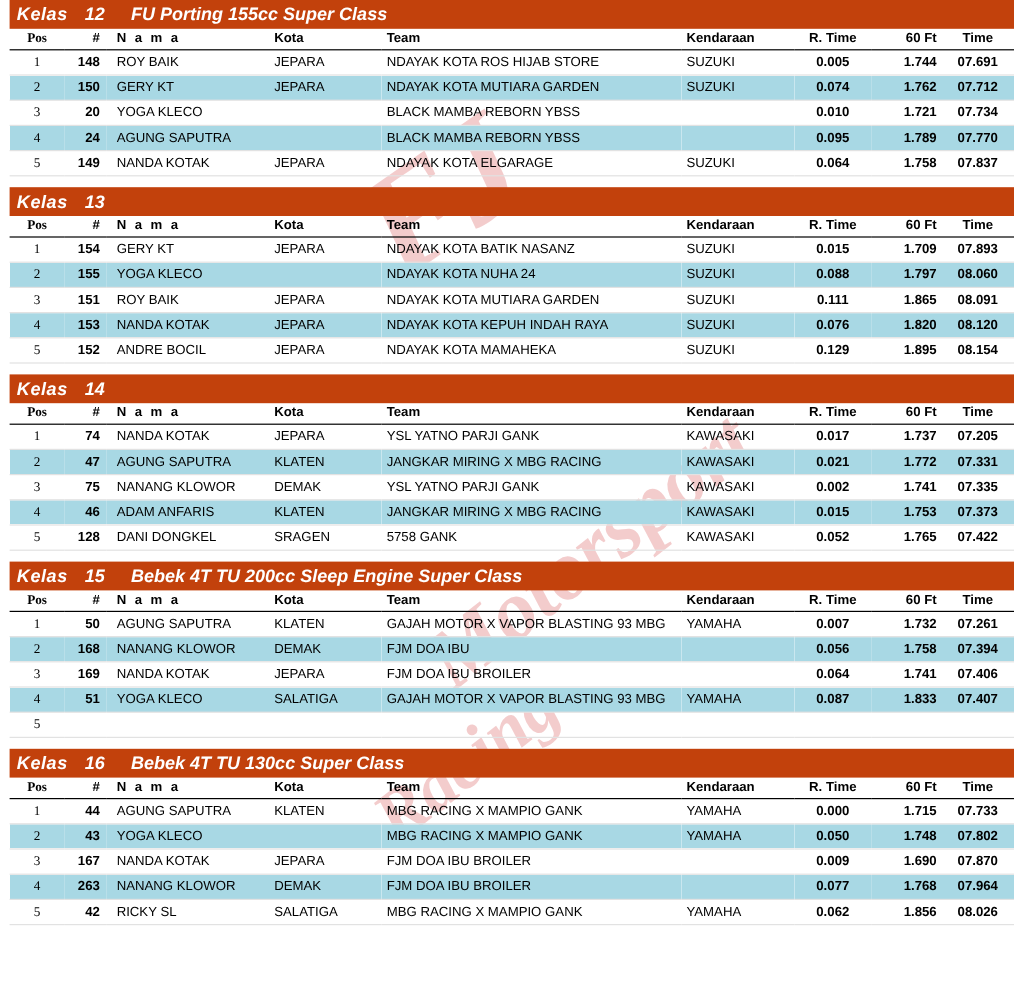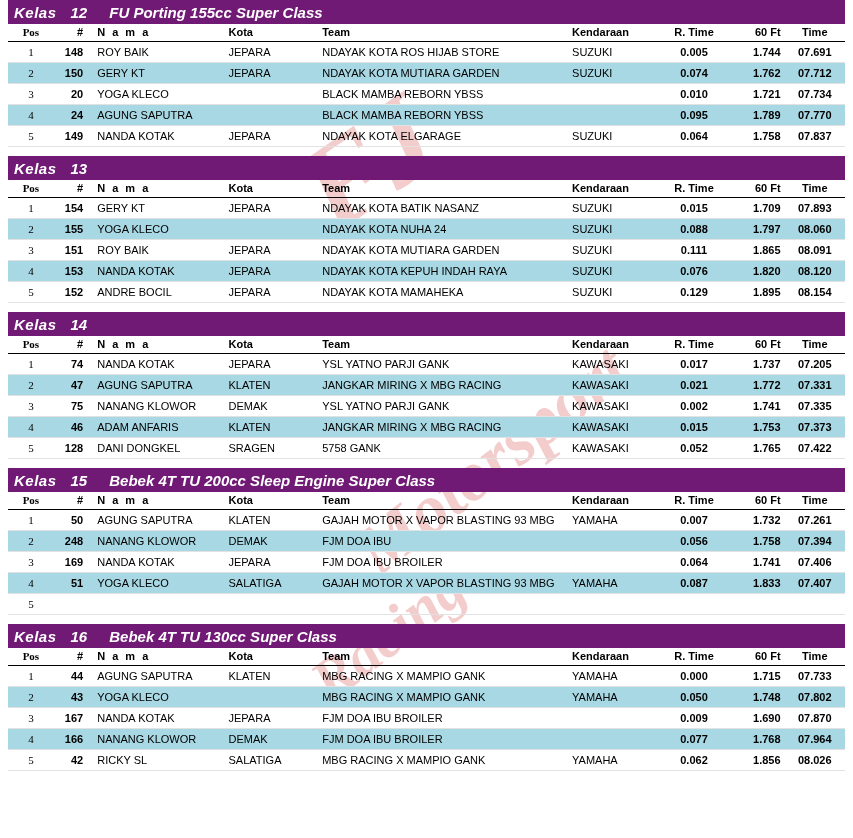--- a/index.html
+++ b/index.html
@@ -52,21 +52,21 @@
     left: 300px; top: 600px;
     font-size: 60px;
     transform: rotate(-38deg);
   }
   .cls-block {
     position: relative;
     z-index: 1;
     margin-bottom: 9px;
   }
   .cls-header {
-    background: #701a75;
+    background: #c2410c;
     color: #ffffff;
     height: 24px;
     display: flex;
     align-items: center;
     padding-left: 6px;
   }
   .cls-header .kel {
     font-style: italic;
     font-weight: bold;
     font-size: 15px;
@@ -396,21 +396,21 @@
               <td class="c-nama">AGUNG SAPUTRA</td>
               <td class="c-kota">KLATEN</td>
               <td class="c-team">GAJAH MOTOR X VAPOR BLASTING 93 MBG</td>
               <td class="c-kendaraan">YAMAHA</td>
               <td class="c-rtime">0.007</td>
               <td class="c-60ft">1.732</td>
               <td class="c-time">07.261</td>
             </tr>
             <tr class="alt">
               <td class="c-pos">2</td>
-              <td class="c-num">248</td>
+              <td class="c-num">168</td>
               <td class="c-nama">NANANG KLOWOR</td>
               <td class="c-kota">DEMAK</td>
               <td class="c-team">FJM DOA IBU</td>
               <td class="c-kendaraan"></td>
               <td class="c-rtime">0.056</td>
               <td class="c-60ft">1.758</td>
               <td class="c-time">07.394</td>
             </tr>
             <tr>
               <td class="c-pos">3</td>
@@ -497,21 +497,21 @@
               <td class="c-nama">NANDA KOTAK</td>
               <td class="c-kota">JEPARA</td>
               <td class="c-team">FJM DOA IBU BROILER</td>
               <td class="c-kendaraan"></td>
               <td class="c-rtime">0.009</td>
               <td class="c-60ft">1.690</td>
               <td class="c-time">07.870</td>
             </tr>
             <tr class="alt">
               <td class="c-pos">4</td>
-              <td class="c-num">166</td>
+              <td class="c-num">263</td>
               <td class="c-nama">NANANG KLOWOR</td>
               <td class="c-kota">DEMAK</td>
               <td class="c-team">FJM DOA IBU BROILER</td>
               <td class="c-kendaraan"></td>
               <td class="c-rtime">0.077</td>
               <td class="c-60ft">1.768</td>
               <td class="c-time">07.964</td>
             </tr>
             <tr>
               <td class="c-pos">5</td>

